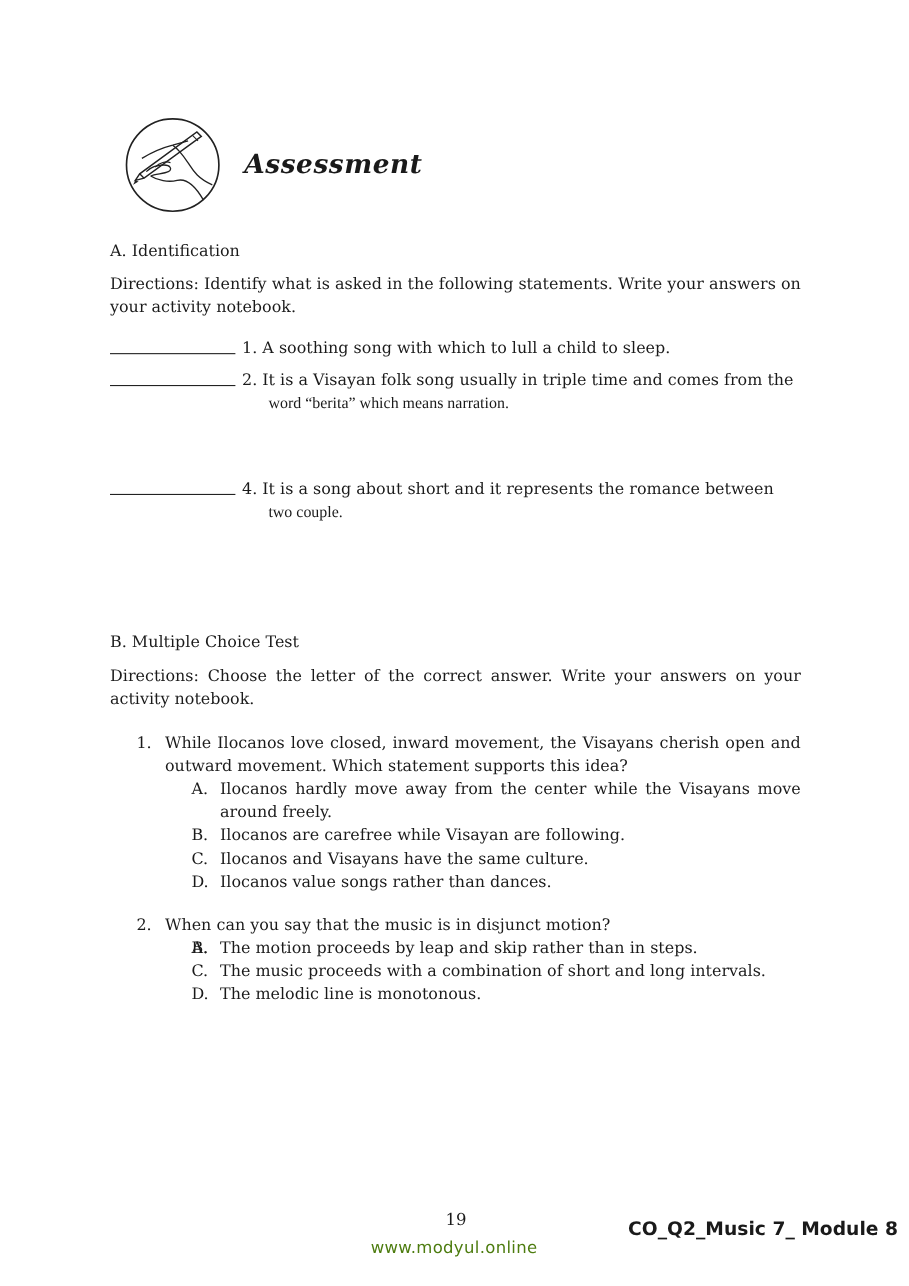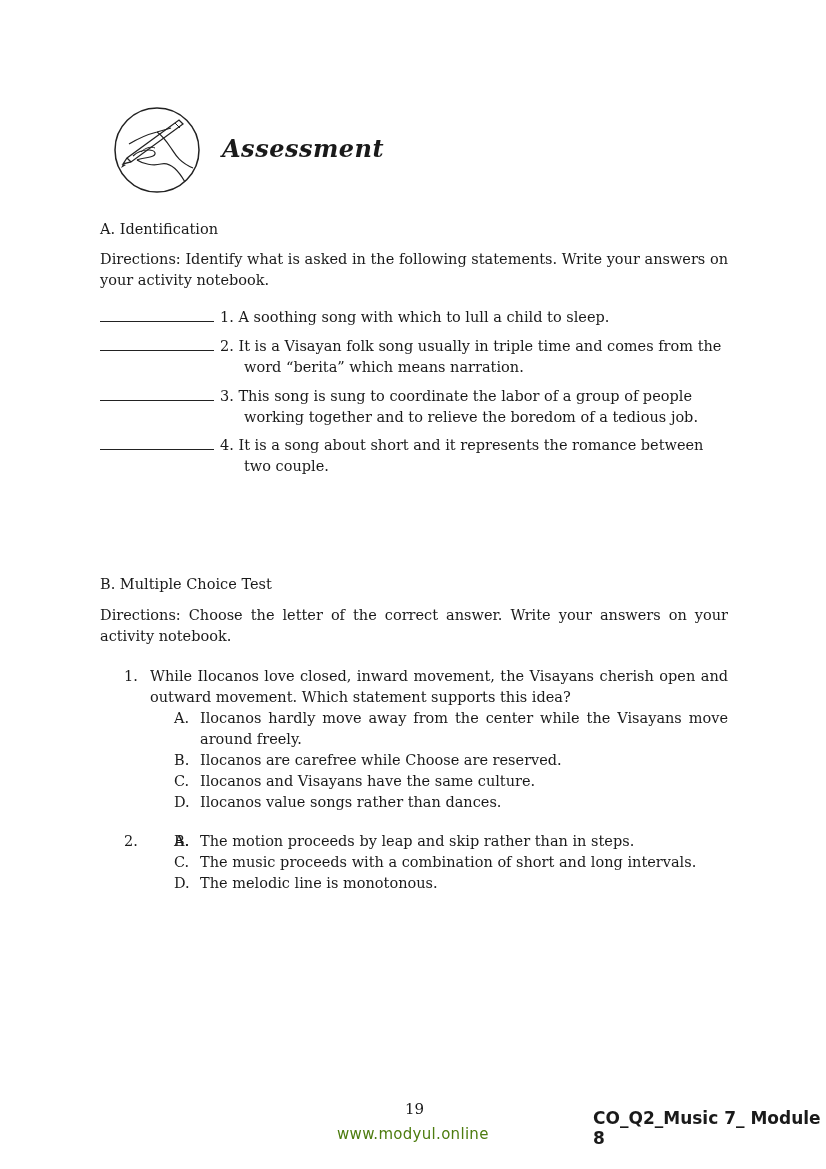--- a/index.html
+++ b/index.html
@@ -7,30 +7,30 @@
          font-family:"DejaVu Serif", "Liberation Serif", serif; color:#1a1a1a; }
   .page { position:absolute; left:0; top:0; width:826px; height:1169px; }
   .icon-circle { position:absolute; left:113px; top:106px; width:88px; height:88px; }
   .title { position:absolute; left:222px; top:134px; font-size:24px; font-weight:bold; font-style:italic;
            font-family:"DejaVu Serif", serif; letter-spacing:0.5px; }
   .sec-head { position:absolute; left:100px; font-size:14.5px; font-weight:normal; }
   .para { position:absolute; left:100px; width:628px; font-size:14.5px; line-height:21px; text-align:justify; }
   .id-item { position:absolute; left:100px; width:628px; font-size:14.5px; line-height:21px; }
   .id-item .blank { display:inline-block; width:114px; border-bottom:1px solid #222; height:14px; vertical-align:baseline; margin-right:4px; }
   .id-item .text { position:absolute; left:120px; top:0; width:508px; text-align:justify; }
-  .id-item .cont { padding-left:24px; display:block; }
+  .id-item .cont { padding-left:24px; display:block;font-family:Liberation Serif, serif; }
   .q { position:absolute; left:124px; width:604px; font-size:14.5px; line-height:21px; }
   .q .num { position:absolute; left:0; top:0; }
   .q .stem { margin-left:26px; text-align:justify; }
   .q .opts { margin-left:50px; }
   .q .opt { position:relative; padding-left:26px; text-align:justify; }
   .q .opt .letter { position:absolute; left:0; top:0; }
   .footer-page { position:absolute; left:405px; top:1100px; font-size:15px; }
   .footer-code { position:absolute; left:571px; top:1108px; font-size:17px; font-weight:bold;
-                 font-family:"DejaVu Sans", "Liberation Sans", sans-serif;margin-left:22px; }
+                 font-family:"DejaVu Sans", "Liberation Sans", sans-serif; }
   .watermark { position:absolute; left:337px; top:1125px; font-size:15px; color:#4d7c0f;
                font-family:"DejaVu Sans", "Liberation Sans", sans-serif; letter-spacing:0.3px; }
 </style>
 </head>
 <body>
 
 <div class="page">
 
   <svg class="icon-circle" viewBox="0 0 88 88">
     <circle cx="44" cy="44" r="42" fill="none" stroke="#222" stroke-width="1.5"></circle>
@@ -60,55 +60,48 @@
 
   <div class="id-item" style="top:336px;">
     <span class="blank"></span>
     <div class="text">
       <span>2.</span>
       <span>It is a Visayan folk song usually in triple time and comes from the</span>
       <span class="cont">word “berita” which means narration.</span>
     </div>
   </div>
 
-  <div class="id-item" style="top:386px;">
-    <span class="blank"></span>
-    <div class="text">
-      <span>3.</span>
-      <span>This song is sung to coordinate the labor of a group of people</span>
-      <span class="cont">working together and to relieve the boredom of a tedious job.</span>
-    </div>
-  </div>
 
   <div class="id-item" style="top:435px;">
     <span class="blank"></span>
     <div class="text">
       <span>4.</span>
       <span>It is a song about short and it represents the romance between</span>
       <span class="cont">two couple.</span>
     </div>
   </div>
 
 
   <div class="sec-head" style="top:576px;">B.  Multiple Choice Test</div>
   <div class="para" style="top:605px;">Directions: Choose the letter of the correct answer. Write your answers on your activity notebook.</div>
 
   <div class="q" style="top:666px;">
     <span class="num">1.</span>
     <div class="stem">While Ilocanos love closed, inward movement, the Visayans cherish open and outward movement. Which statement supports this idea?</div>
     <div class="opts">
       <div class="opt"><span class="letter">A.</span><span>Ilocanos hardly move away from the center while the Visayans move around freely.</span></div>
-      <div class="opt"><span class="letter">B.</span><span>Ilocanos are carefree while Choose are reserved.</span></div>
+      <div class="opt"><span class="letter">B.</span><span>Ilocanos are carefree while Visayan are following.</span></div>
       <div class="opt"><span class="letter">C.</span><span>Ilocanos and Visayans have the same culture.</span></div>
       <div class="opt"><span class="letter">D.</span><span>Ilocanos value songs rather than dances.</span></div>
     </div>
   </div>
 
   <div class="q" style="top:831px;">
     <span class="num">2.</span>
+    <div class="stem">When can you say that the music is in disjunct motion?</div>
     <div class="opts">
       <div class="opt"><span class="letter">A.</span></div>
       <div class="opt"><span class="letter">B.</span><span>The motion proceeds by leap and skip rather than in steps.</span></div>
       <div class="opt"><span class="letter">C.</span><span>The music proceeds with a combination of short and long intervals.</span></div>
       <div class="opt"><span class="letter">D.</span><span>The melodic line is monotonous.</span></div>
     </div>
   </div>
 
   <div class="footer-page">19</div>
   <div class="footer-code">CO_Q2_Music 7_ Module 8</div>

